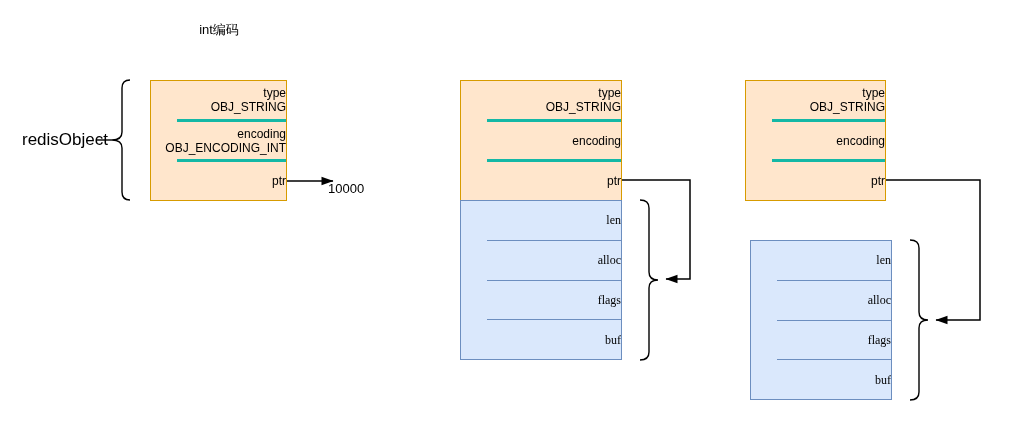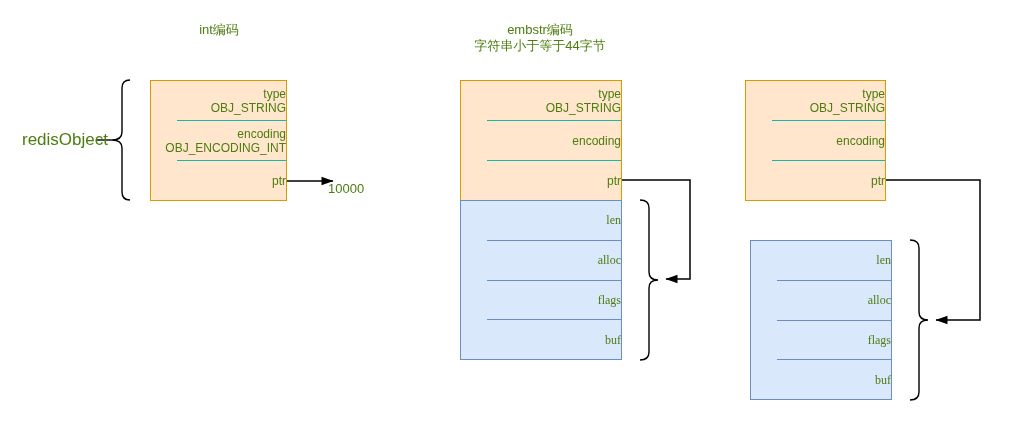--- a/index.html
+++ b/index.html
@@ -2,21 +2,21 @@
 <html><head>
 <meta charset="utf-8">
 <style>
   html, body { margin: 0; padding: 0; background: #ffffff; }
   .canvas {
     position: relative;
     width: 1009px;
     height: 421px;
     background: #ffffff;
     font-family: "Liberation Sans", sans-serif;
-    color: #4d7c0f;
+    color: #000000;
     overflow: hidden;
   }
   .overlay {
     position: absolute;
     left: 0; top: 0;
     width: 1009px; height: 421px;
     pointer-events: none;
   }
   .arrow {
     fill: none;
@@ -60,21 +60,21 @@
   .cell {
     flex: 1;
     display: flex;
     flex-direction: column;
     align-items: flex-end;
     justify-content: center;
     font-size: 12px;
     line-height: 14px;
     margin-left: 26px;
   }
-  .box.obj .cell + .cell { border-top: 1px solid #14b8a6; }
+  .box.obj .cell + .cell { border-top: 3px solid #14b8a6; }
   .box.sds .cell + .cell { border-top: 1px solid #6c8ebf; }
   .ptr-value {
     position: absolute;
     font-size: 13px;
     line-height: 14px;
   }
 </style>
 </head>
 <body>
 
@@ -94,24 +94,20 @@
 
     <path class="arrow" d="M622,180 L690,180 L690,279 L666,279" marker-end="url(#arrowhead)"></path>
     <path class="brace" d="M640,200 Q649,200 649,208 L649,272 Q649,280 658,280 Q649,280 649,288 L649,352 Q649,360 640,360"></path>
 
     <path class="arrow" d="M886,180 L980,180 L980,320 L936,320" marker-end="url(#arrowhead)"></path>
     <path class="brace" d="M910,240 Q919,240 919,248 L919,312 Q919,320 928,320 Q919,320 919,328 L919,392 Q919,400 910,400"></path>
   </svg>
 
   <div class="title" style="left:109px; top:22px;">
     <div>int编码</div>
-  </div>
-  <div class="title" style="left:430px; top:22px;">
-    <div>embstr编码</div>
-    <div>字符串小于等于44字节</div>
   </div>
 
   <div class="side-label" style="left:22px; top:133px; width:70px;">redisObject</div>
 
   <div class="box obj" style="left:150px; top:80px; width:137px; height:121px;">
     <div class="cell">
       <span>type</span>
       <span>OBJ_STRING</span>
     </div>
     <div class="cell">

